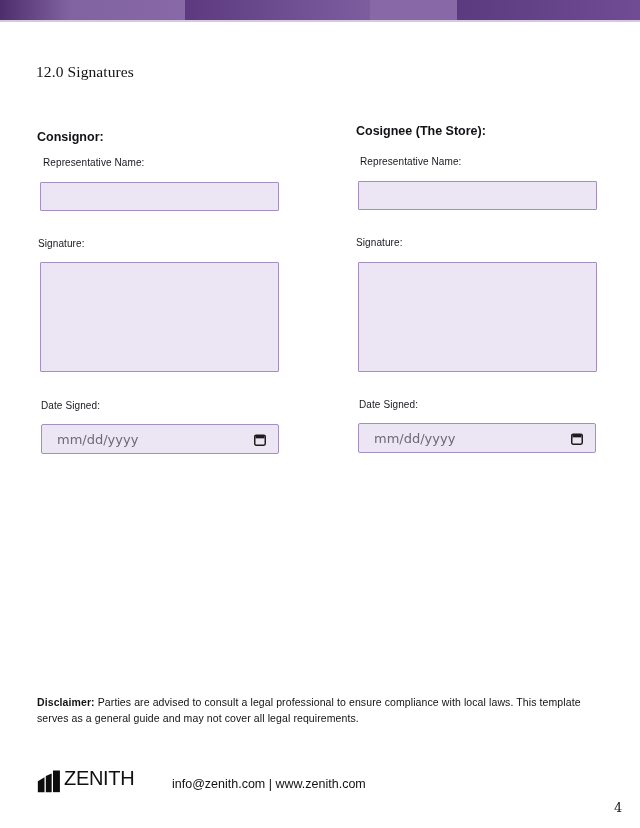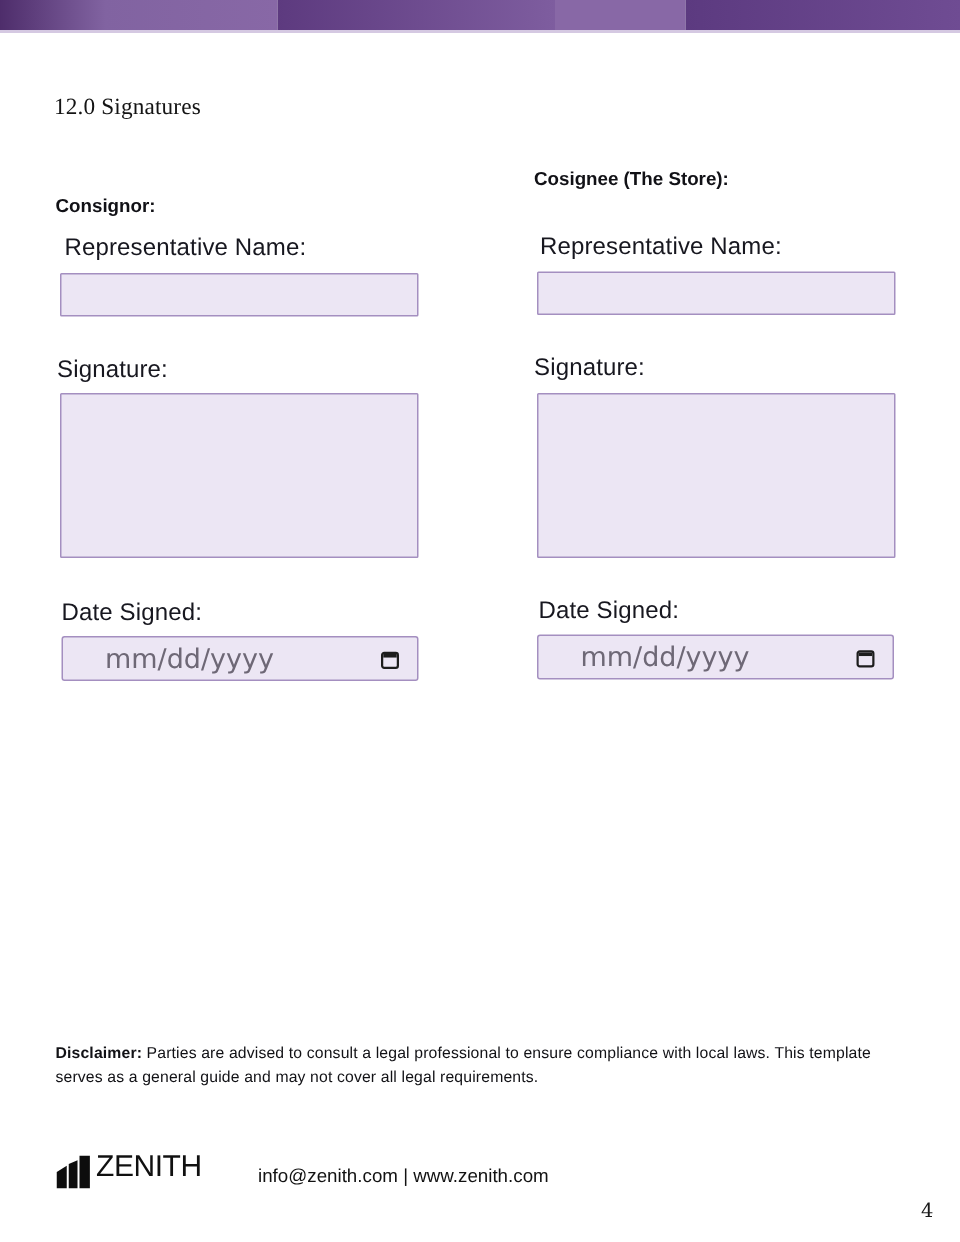--- a/index.html
+++ b/index.html
@@ -24,21 +24,21 @@
   
   .doc-title{
     left:36px;top:63px;margin:0;
     font-family:"Liberation Serif", serif;
     font-size:15.5px;font-weight:normal;color:#141414;letter-spacing:.1px;
   }
   .col-heading{
     font-size:12.5px;font-weight:bold;color:#111116;
   }
   .flabel{
-    font-size:16px;color:#17171f;letter-spacing:.1px;
+    font-size:10px;color:#17171f;letter-spacing:.1px;
   }
 
   
   .tfield{
     box-sizing:border-box;
     width:239px;height:29px;
     background:#ece6f4;
     border:1.4px solid #a48fc0;
     border-radius:1px;
     padding:0 8px;
@@ -56,23 +56,23 @@
     box-sizing:border-box;
     width:238px;height:30px;
     background:#ece6f4;
     border:1.4px solid #a48fc0;
     border-radius:2px;
     display:flex;align-items:center;
   }
   .date-field input{
     flex:1;min-width:0;
     background:transparent;border:none;outline:none;
-    padding:0 0 0 28px;
+    padding:0 0 0 15px;
     font-family:"DejaVu Sans", sans-serif;
-    font-size:18px;color:#0c4a6e;
+    font-size:13px;color:#0c4a6e;
   }
   .date-field input::placeholder{color:#6e6876;opacity:1;}
   .cal-icon{margin:0 11px 0 6px;display:block;cursor:pointer;}
 
   
   .disclaimer{
     left:37px;top:694px;width:575px;
     font-size:10.5px;line-height:16px;color:#121216;letter-spacing:.1px;
   }
   .disclaimer b{font-weight:bold;text-align:center;}
@@ -99,21 +99,21 @@
   <div class="seg seg1"></div>
   <div class="seg seg2"></div>
   <div class="seg seg3"></div>
   <div class="seg seg4"></div>
   <div class="topbar-edge"></div>
 </div>
 
 <h1 class="abs doc-title">12.0 Signatures</h1>
 
 <div class="abs col-heading" style="left:37px;top:118px;margin-top:12px;">Consignor:</div>
-<div class="abs col-heading" style="left:356px;top:112px;">Cosignee (The Store):</div>
+<div class="abs col-heading" style="left:356px;top:124px;">Cosignee (The Store):</div>
 
 <div class="abs flabel" style="left:43px;top:157px;">Representative Name:</div>
 <input class="abs tfield" style="left: 40px; top: 182px;" type="text" value="">
 
 <div class="abs flabel" style="left:38px;top:238px;">Signature:</div>
 <div class="abs sigbox" style="left:40px;top:262px;"></div>
 
 <div class="abs flabel" style="left:41px;top:400px;">Date Signed:</div>
 <div class="abs date-field" style="left:41px;top:424px;">
   <input type="text" placeholder="mm/dd/yyyy" style="">

